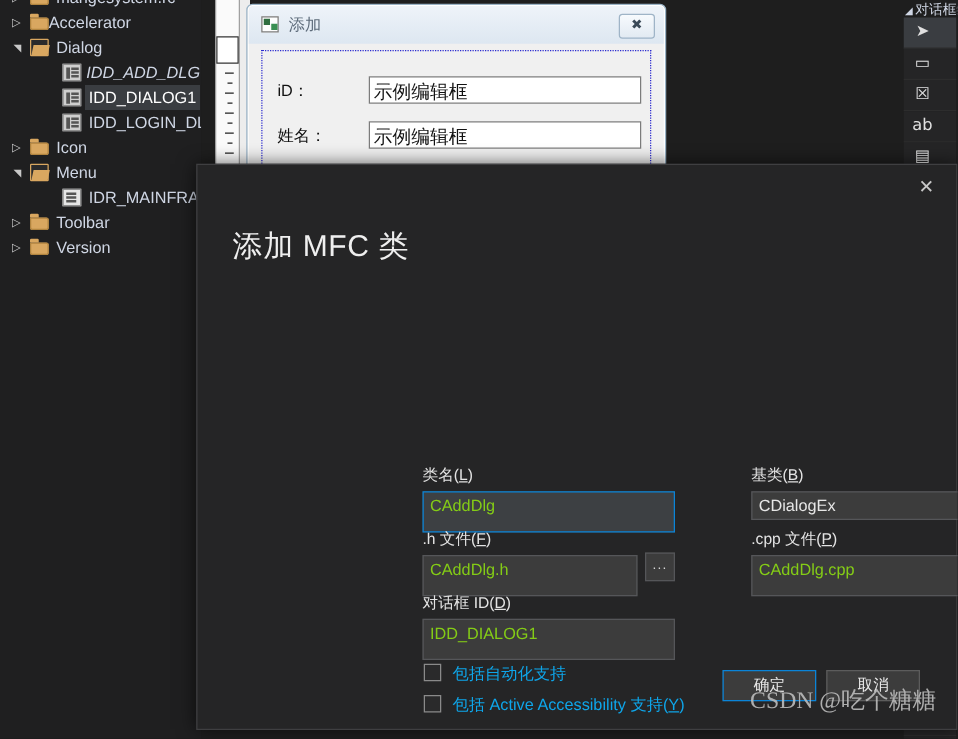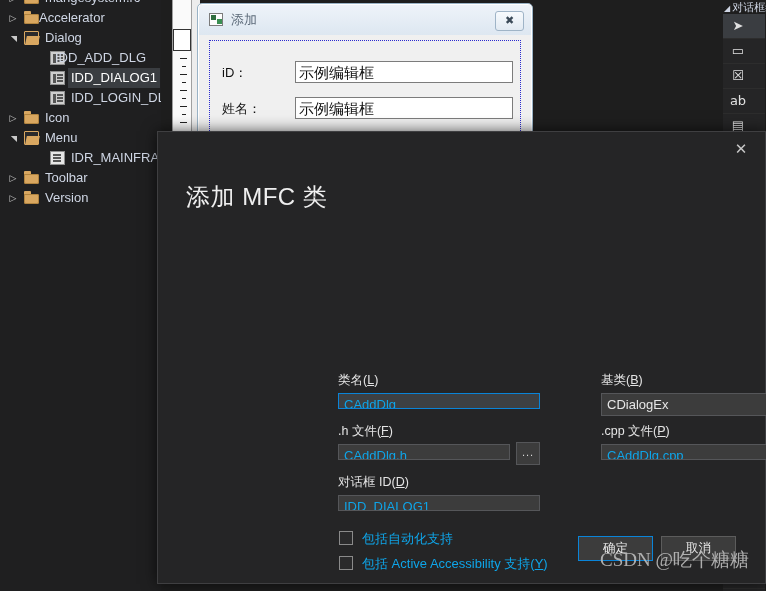--- a/index.html
+++ b/index.html
@@ -163,22 +163,22 @@
   #modal-title{
     position:absolute;left:28px;top:49px;
     font-size:24px;color:#efefef;font-weight:400;letter-spacing:.5px;
   }
   .fgroup{position:absolute;}
   .flabel{
     font-size:12.5px;color:#e4e4e4;margin-bottom:4px;display:block;white-space:nowrap;
   }
   .flabel u{text-decoration:underline;}
   .finput{
-    height:16px;background:#3c3c3c;border:1px solid #555659;box-sizing:border-box;
-    color:#0ea5e9;font-size:13px;line-height:21px;padding:0 5px;white-space:nowrap;
+    height:33px;background:#3c3c3c;border:1px solid #555659;box-sizing:border-box;
+    color:#84cc16;font-size:13px;line-height:21px;padding:0 5px;white-space:nowrap;
     overflow:hidden;
   }
   .finput.focus{border-color:#0a84d8;background:#3d4043;}
   .fbrowse{
     position:absolute;width:24px;height:23px;background:#3c3c3c;
     border:1px solid #555659;box-sizing:border-box;color:#d8d8d8;font-size:11px;
     text-align:center;line-height:19px;letter-spacing:1px;
   }
   .fselect{
     height:23px;background:#3c3c3c;border:1px solid #555659;box-sizing:border-box;
@@ -223,21 +223,21 @@
         <span class="ticon ic-folder" style="left: 24px; top: 6px; height: 10px;"></span>
         <span class="tlabel" style="left: 36px;">Accelerator</span>
       </div>
       <div class="tnode">
         <span class="twist open" style="left: 6px;"></span>
         <span class="ticon ic-folder-open" style="left: 24px;"></span>
         <span class="tlabel" style="left: 42px; text-align: center;">Dialog</span>
       </div>
       <div class="tnode">
         <span class="ticon ic-dlg" style="left: 50px;"></span>
-        <span class="tlabel" style="left: 52px;">IDD_ADD_DLG</span>
+        <span class="tlabel" style="left: 66px; font-style: italic;">IDD_ADD_DLG</span>
       </div>
       <div class="tnode sel">
         <span class="ticon ic-dlg" style="left: 50px;"></span>
         <span class="tlabel" style="left: 68px;">IDD_DIALOG1</span>
       </div>
       <div class="tnode">
         <span class="ticon ic-dlg" style="left: 50px;"></span>
         <span class="tlabel" style="left: 68px;">IDD_LOGIN_DLG</span>
       </div>
       <div class="tnode">

